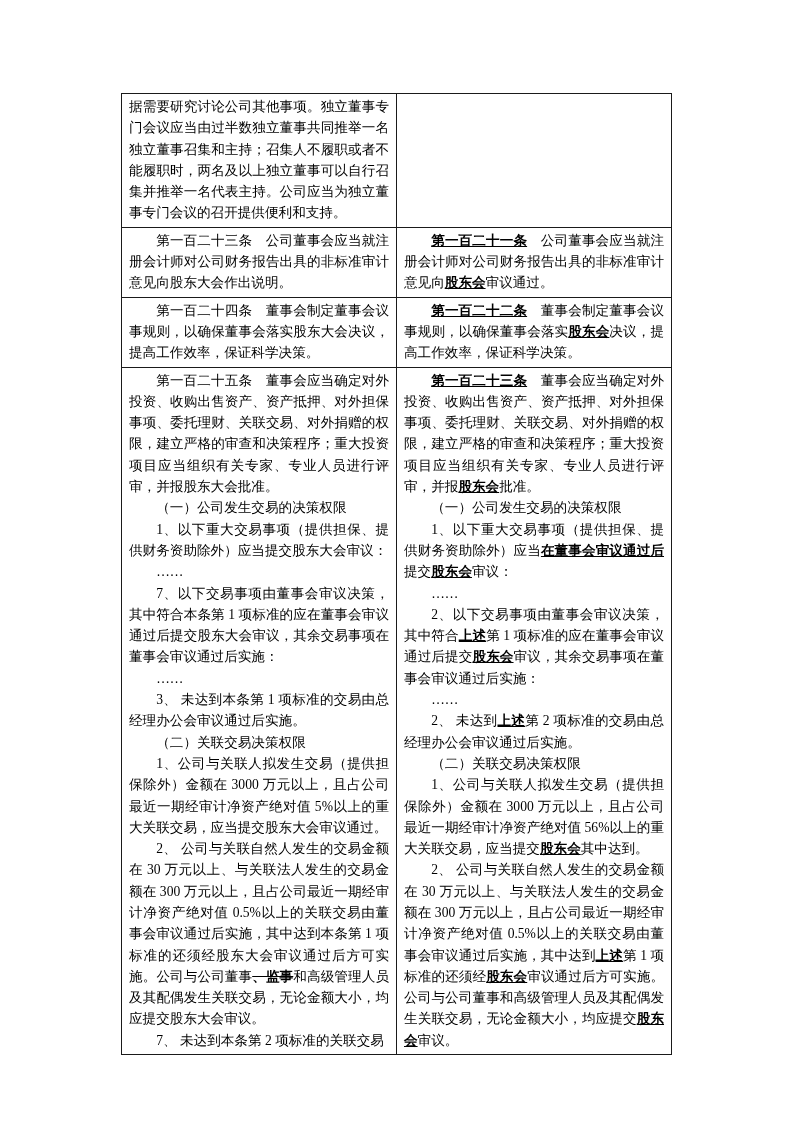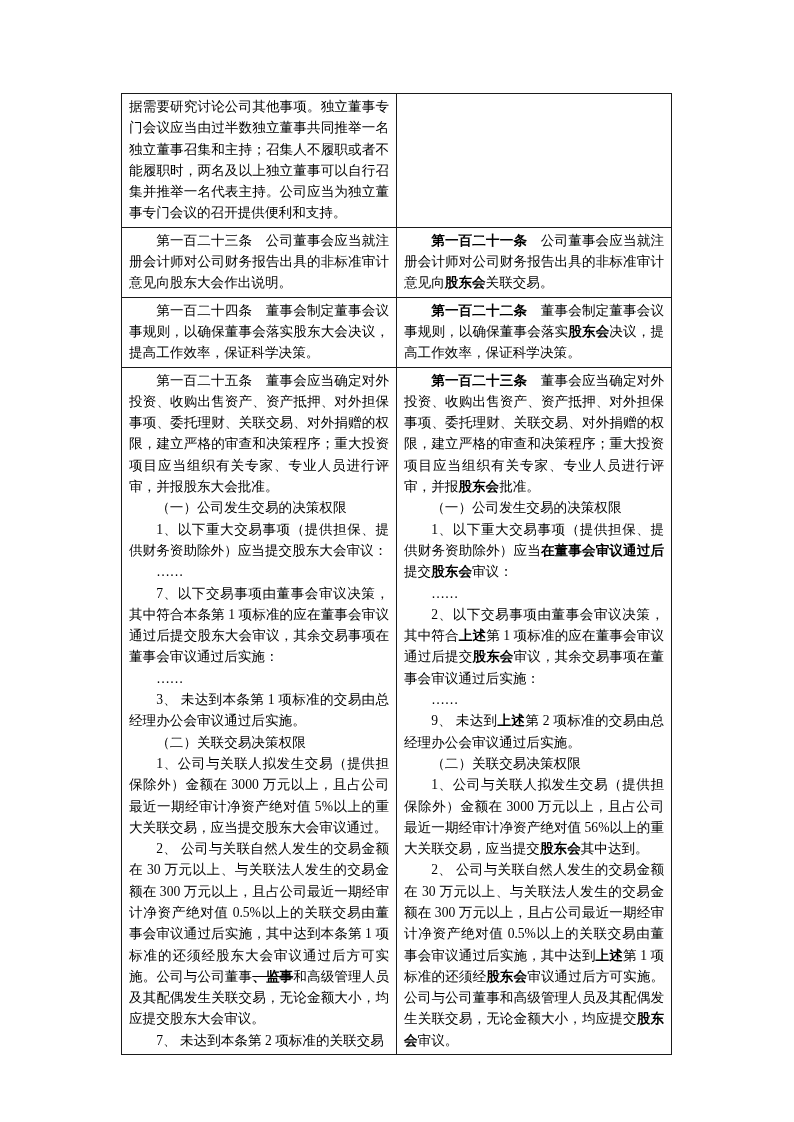--- a/index.html
+++ b/index.html
@@ -42,41 +42,41 @@
   table.cmp tr:nth-child(1) td { height: 126px; }
   table.cmp tr:nth-child(2) td { height: 56px; }
   table.cmp tr:nth-child(3) td { height: 57px; }
   table.cmp tr:nth-child(4) td { height: 660px; }
   table.cmp p {
     margin: 0;
     padding: 0;
     text-indent: 2em;
   }
   table.cmp p.noindent { text-indent: 0; }
-  .b { font-weight: bold; }
+  .b { font-weight: bold; text-decoration: underline; }
   .s { text-decoration: line-through; font-family: Liberation Serif, serif; }
 </style>
 </head>
 <body>
 
 <div class="page">
   <table class="cmp">
     <tbody>
         <tr>
           <td>
             <p class="noindent"><span>据需要研究讨论公司其他事项。独立董事专门会议应当由过半数独立董事共同推举一名独立董事召集和主持；召集人不履职或者不能履职时，两名及以上独立董事可以自行召集并推举一名代表主持。公司应当为独立董事专门会议的召开提供便利和支持。</span></p>
           </td>
           <td></td>
         </tr>
         <tr>
           <td>
             <p><span>第一百二十三条　公司董事会应当就注册会计师对公司财务报告出具的非标准审计意见向股东大会作出说明。</span></p>
           </td>
           <td>
-            <p><span class="b">第一百二十一条</span><span>　公司董事会应当就注册会计师对公司财务报告出具的非标准审计意见向</span><span class="b">股东会</span><span>关联交易。</span></p>
+            <p><span class="b">第一百二十一条</span><span>　公司董事会应当就注册会计师对公司财务报告出具的非标准审计意见向</span><span class="b">股东会</span><span>审议通过。</span></p>
           </td>
         </tr>
         <tr>
           <td>
             <p><span>第一百二十四条　董事会制定董事会议事规则，以确保董事会落实股东大会决议，提高工作效率，保证科学决策。</span></p>
           </td>
           <td>
             <p><span class="b">第一百二十二条</span><span>　董事会制定董事会议事规则，以确保董事会落实</span><span class="b">股东会</span><span>决议，提高工作效率，保证科学决策。</span></p>
           </td>
         </tr>
@@ -94,21 +94,21 @@
             <p><span>2、 公司与关联自然人发生的交易金额在 30 万元以上、与关联法人发生的交易金额在 300 万元以上，且占公司最近一期经审计净资产绝对值 0.5%以上的关联交易由董事会审议通过后实施，其中达到本条第 1 项标准的还须经股东大会审议通过后方可实施。公司与公司董事</span><span class="b s">、监事</span><span>和高级管理人员及其配偶发生关联交易，无论金额大小，均应提交股东大会审议。</span></p>
             <p><span>7、 未达到本条第 2 项标准的关联交易</span></p>
           </td>
           <td>
             <p><span class="b">第一百二十三条</span><span>　董事会应当确定对外投资、收购出售资产、资产抵押、对外担保事项、委托理财、关联交易、对外捐赠的权限，建立严格的审查和决策程序；重大投资项目应当组织有关专家、专业人员进行评审，并报</span><span class="b">股东会</span><span>批准。</span></p>
             <p><span>（一）公司发生交易的决策权限</span></p>
             <p><span>1、以下重大交易事项（提供担保、提供财务资助除外）应当</span><span class="b">在董事会审议通过后</span><span>提交</span><span class="b">股东会</span><span>审议：</span></p>
             <p><span>……</span></p>
             <p><span>2、以下交易事项由董事会审议决策，其中符合</span><span class="b">上述</span><span>第 1 项标准的应在董事会审议通过后提交</span><span class="b">股东会</span><span>审议，其余交易事项在董事会审议通过后实施：</span></p>
             <p><span>……</span></p>
-            <p><span>9、 未达到</span><span class="b">上述</span><span>第 2 项标准的交易由总经理办公会审议通过后实施。</span></p>
+            <p><span>2、 未达到</span><span class="b">上述</span><span>第 2 项标准的交易由总经理办公会审议通过后实施。</span></p>
             <p><span>（二）关联交易决策权限</span></p>
             <p><span>1、公司与关联人拟发生交易（提供担保除外）金额在 3000 万元以上，且占公司最近一期经审计净资产绝对值 56%以上的重大关联交易，应当提交</span><span class="b">股东会</span><span>其中达到。</span></p>
             <p><span>2、 公司与关联自然人发生的交易金额在 30 万元以上、与关联法人发生的交易金额在 300 万元以上，且占公司最近一期经审计净资产绝对值 0.5%以上的关联交易由董事会审议通过后实施，其中达到</span><span class="b">上述</span><span>第 1 项标准的还须经</span><span class="b">股东会</span><span>审议通过后方可实施。公司与公司董事和高级管理人员及其配偶发生关联交易，无论金额大小，均应提交</span><span class="b">股东会</span><span>审议。</span></p>
           </td>
         </tr>
       </tbody>
   </table>
 </div>
 
 </body></html>

